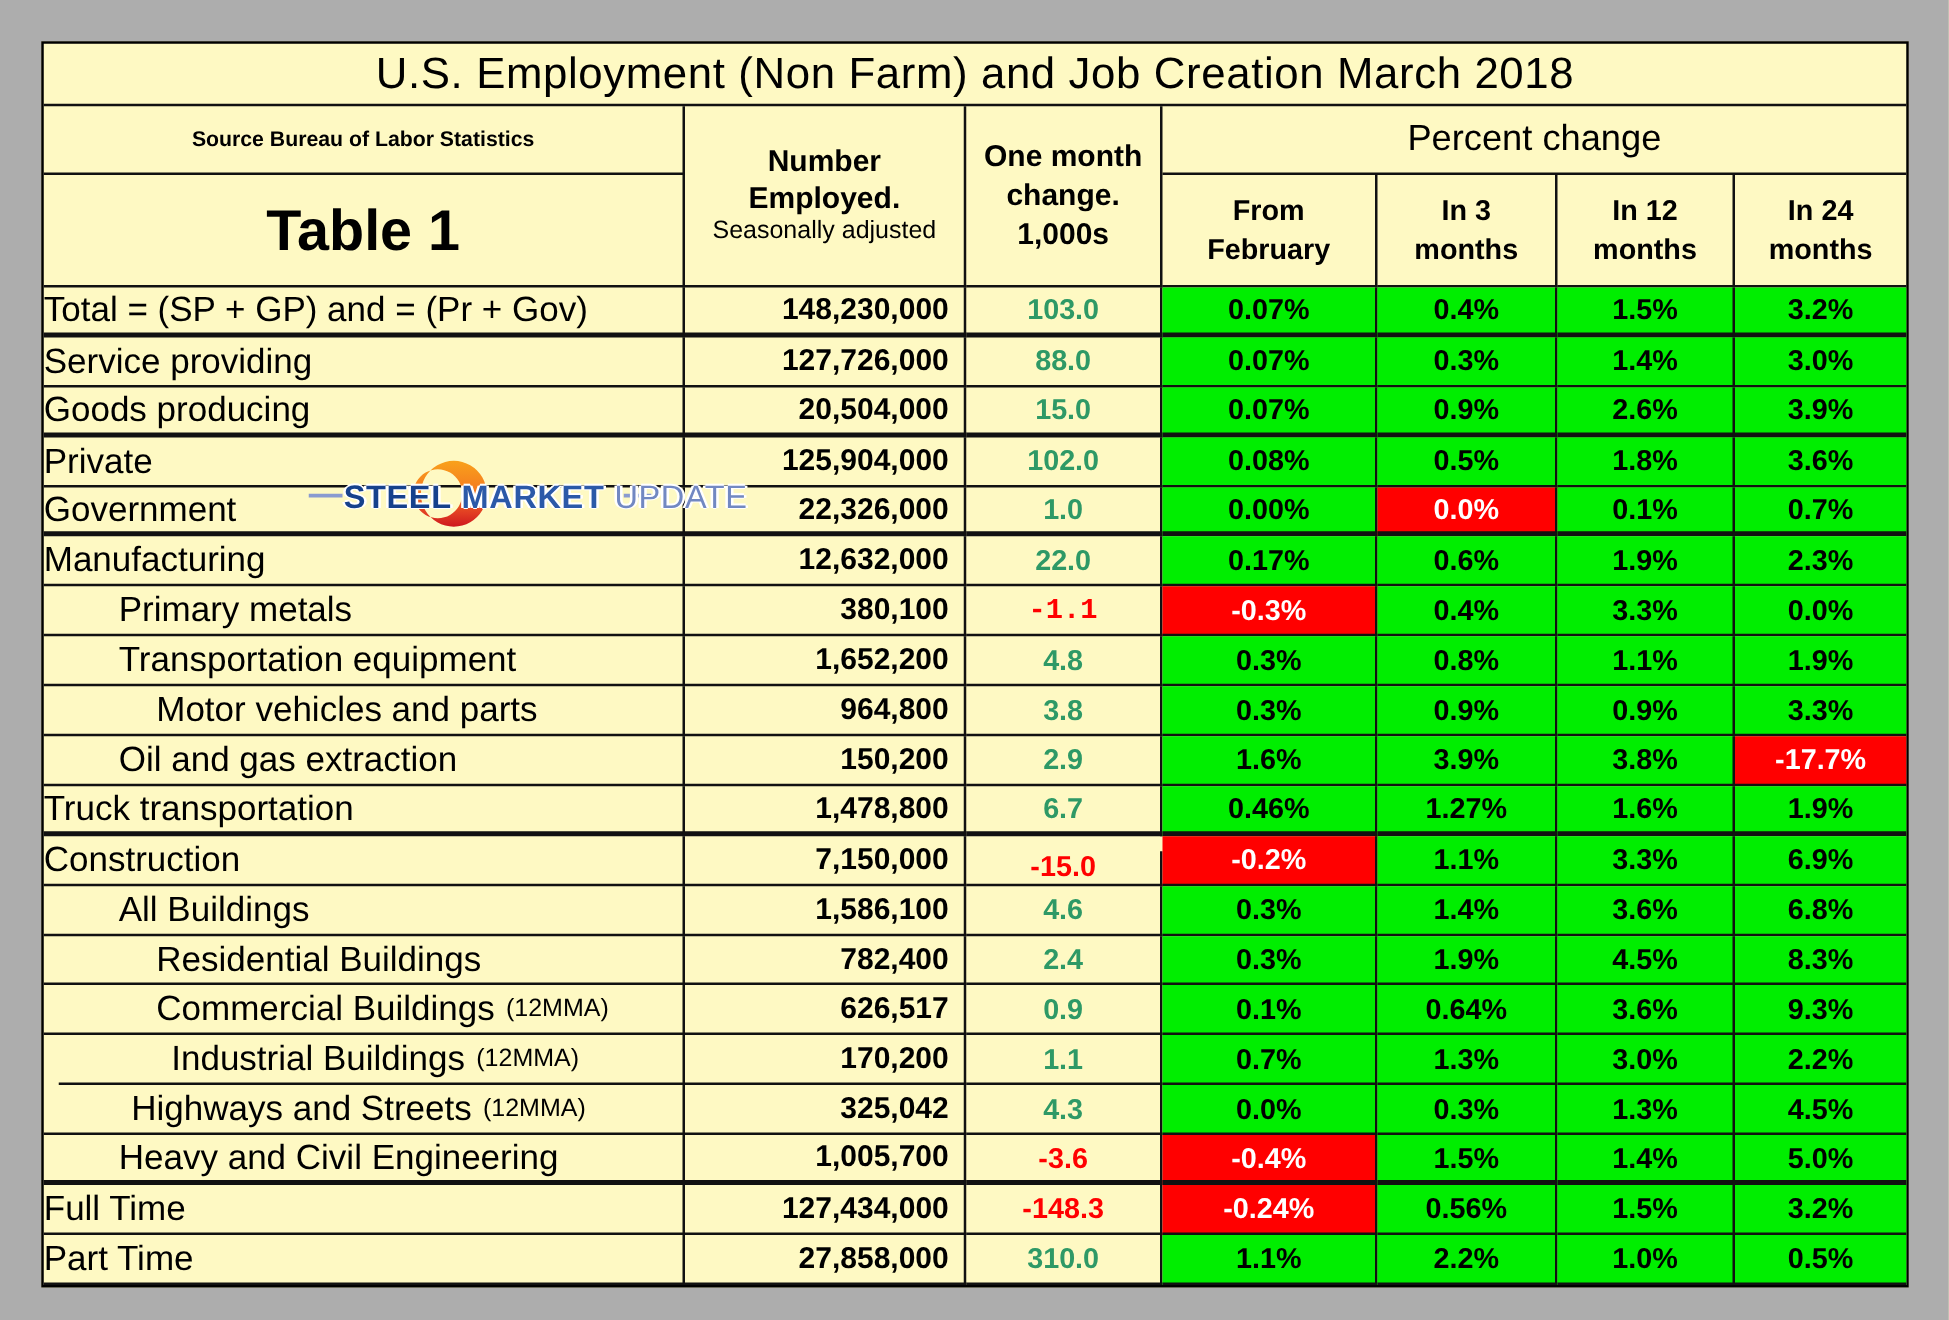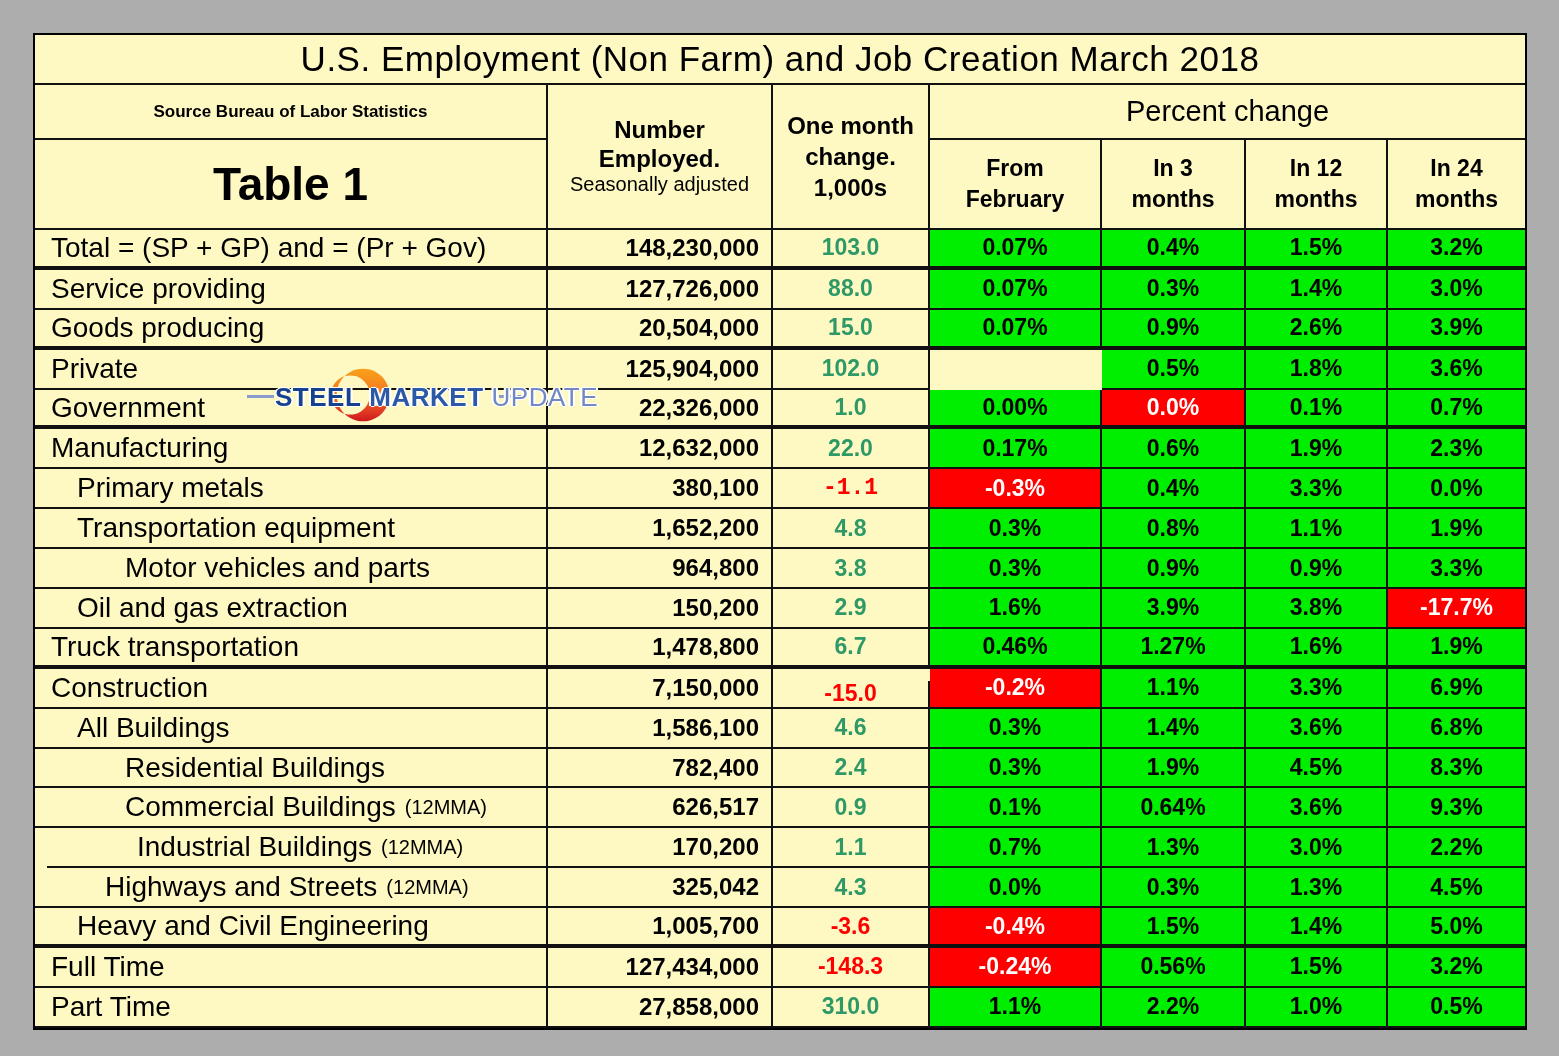--- a/index.html
+++ b/index.html
@@ -28,22 +28,22 @@
   .tbl-cell{grid-column:1;grid-row:3;font-weight:bold;font-size:46px;}
   .emp-cell{grid-column:2;grid-row:2/4;flex-direction:column;line-height:1.18;}
   .emp-cell .b{font-weight:bold;font-size:24px;}
   .emp-cell .s{font-size:20px;}
   .chg-cell{grid-column:3;grid-row:2/4;flex-direction:column;font-weight:bold;font-size:24px;line-height:1.3;}
   .pct-hdr{grid-column:4/8;grid-row:2;font-size:29px;}
   .sub{grid-row:3;font-weight:bold;font-size:23px;flex-direction:column;line-height:1.35;}
   
   .lbl{justify-content:flex-start;font-size:28px;}
   .lbl .note{font-size:20px;margin-left:9px;}
-  .ind0{padding-left:16px;}
-  .ind1{padding-left:42px;}
+  .ind0{padding-left:0;}
+  .ind1{padding-left:60px;}
   .ind2{padding-left:70px;}
   .ind3{padding-left:90px;}
   .emp{justify-content:flex-end;padding-right:12px;font-weight:bold;font-size:24px;}
   .chgv{font-weight:bold;font-size:23px;}
   .chgv.pos{color:var(--teal,#2E9966);}
   .chgv.neg{color:var(--red,#FF0000);}
   .pct{font-weight:bold;font-size:23px;}
   .pct.green{background:var(--green,#00EE00);color:#000;}
   .pct.red{background:var(--red,#FF0000);color:#fff;}
   
@@ -124,20 +124,21 @@
     <div class="cell chgv pos thick" style="grid-area: 6 / 3;">15.0</div>
     <div class="cell pct green thick" style="grid-area: 6 / 4;">0.07%</div>
     <div class="cell pct green thick" style="grid-area: 6 / 5;">0.9%</div>
     <div class="cell pct green thick" style="grid-area: 6 / 6;">2.6%</div>
     <div class="cell pct green thick lastcol" style="grid-area: 6 / 7;">3.9%</div>
     <div class="cell lbl ind0" style="grid-area: 7 / 1;">
       <span>Private</span>
     </div>
     <div class="cell emp" style="grid-area: 7 / 2;">125,904,000</div>
     <div class="cell chgv pos" style="grid-area: 7 / 3;">102.0</div>
+    <div class="cell pct green" style="grid-area: 7 / 4;">0.08%</div>
     <div class="cell pct green" style="grid-area: 7 / 5;">0.5%</div>
     <div class="cell pct green" style="grid-area: 7 / 6;">1.8%</div>
     <div class="cell pct green lastcol" style="grid-area: 7 / 7;">3.6%</div>
     <div class="cell lbl ind0 thick" style="grid-area: 8 / 1;">
       <span>Government</span>
     </div>
     <div class="cell emp thick" style="grid-area: 8 / 2;">22,326,000</div>
     <div class="cell chgv pos thick" style="grid-area: 8 / 3;">1.0</div>
     <div class="cell pct green thick" style="grid-area: 8 / 4;">0.00%</div>
     <div class="cell pct red thick" style="grid-area: 8 / 5;">0.0%</div>

